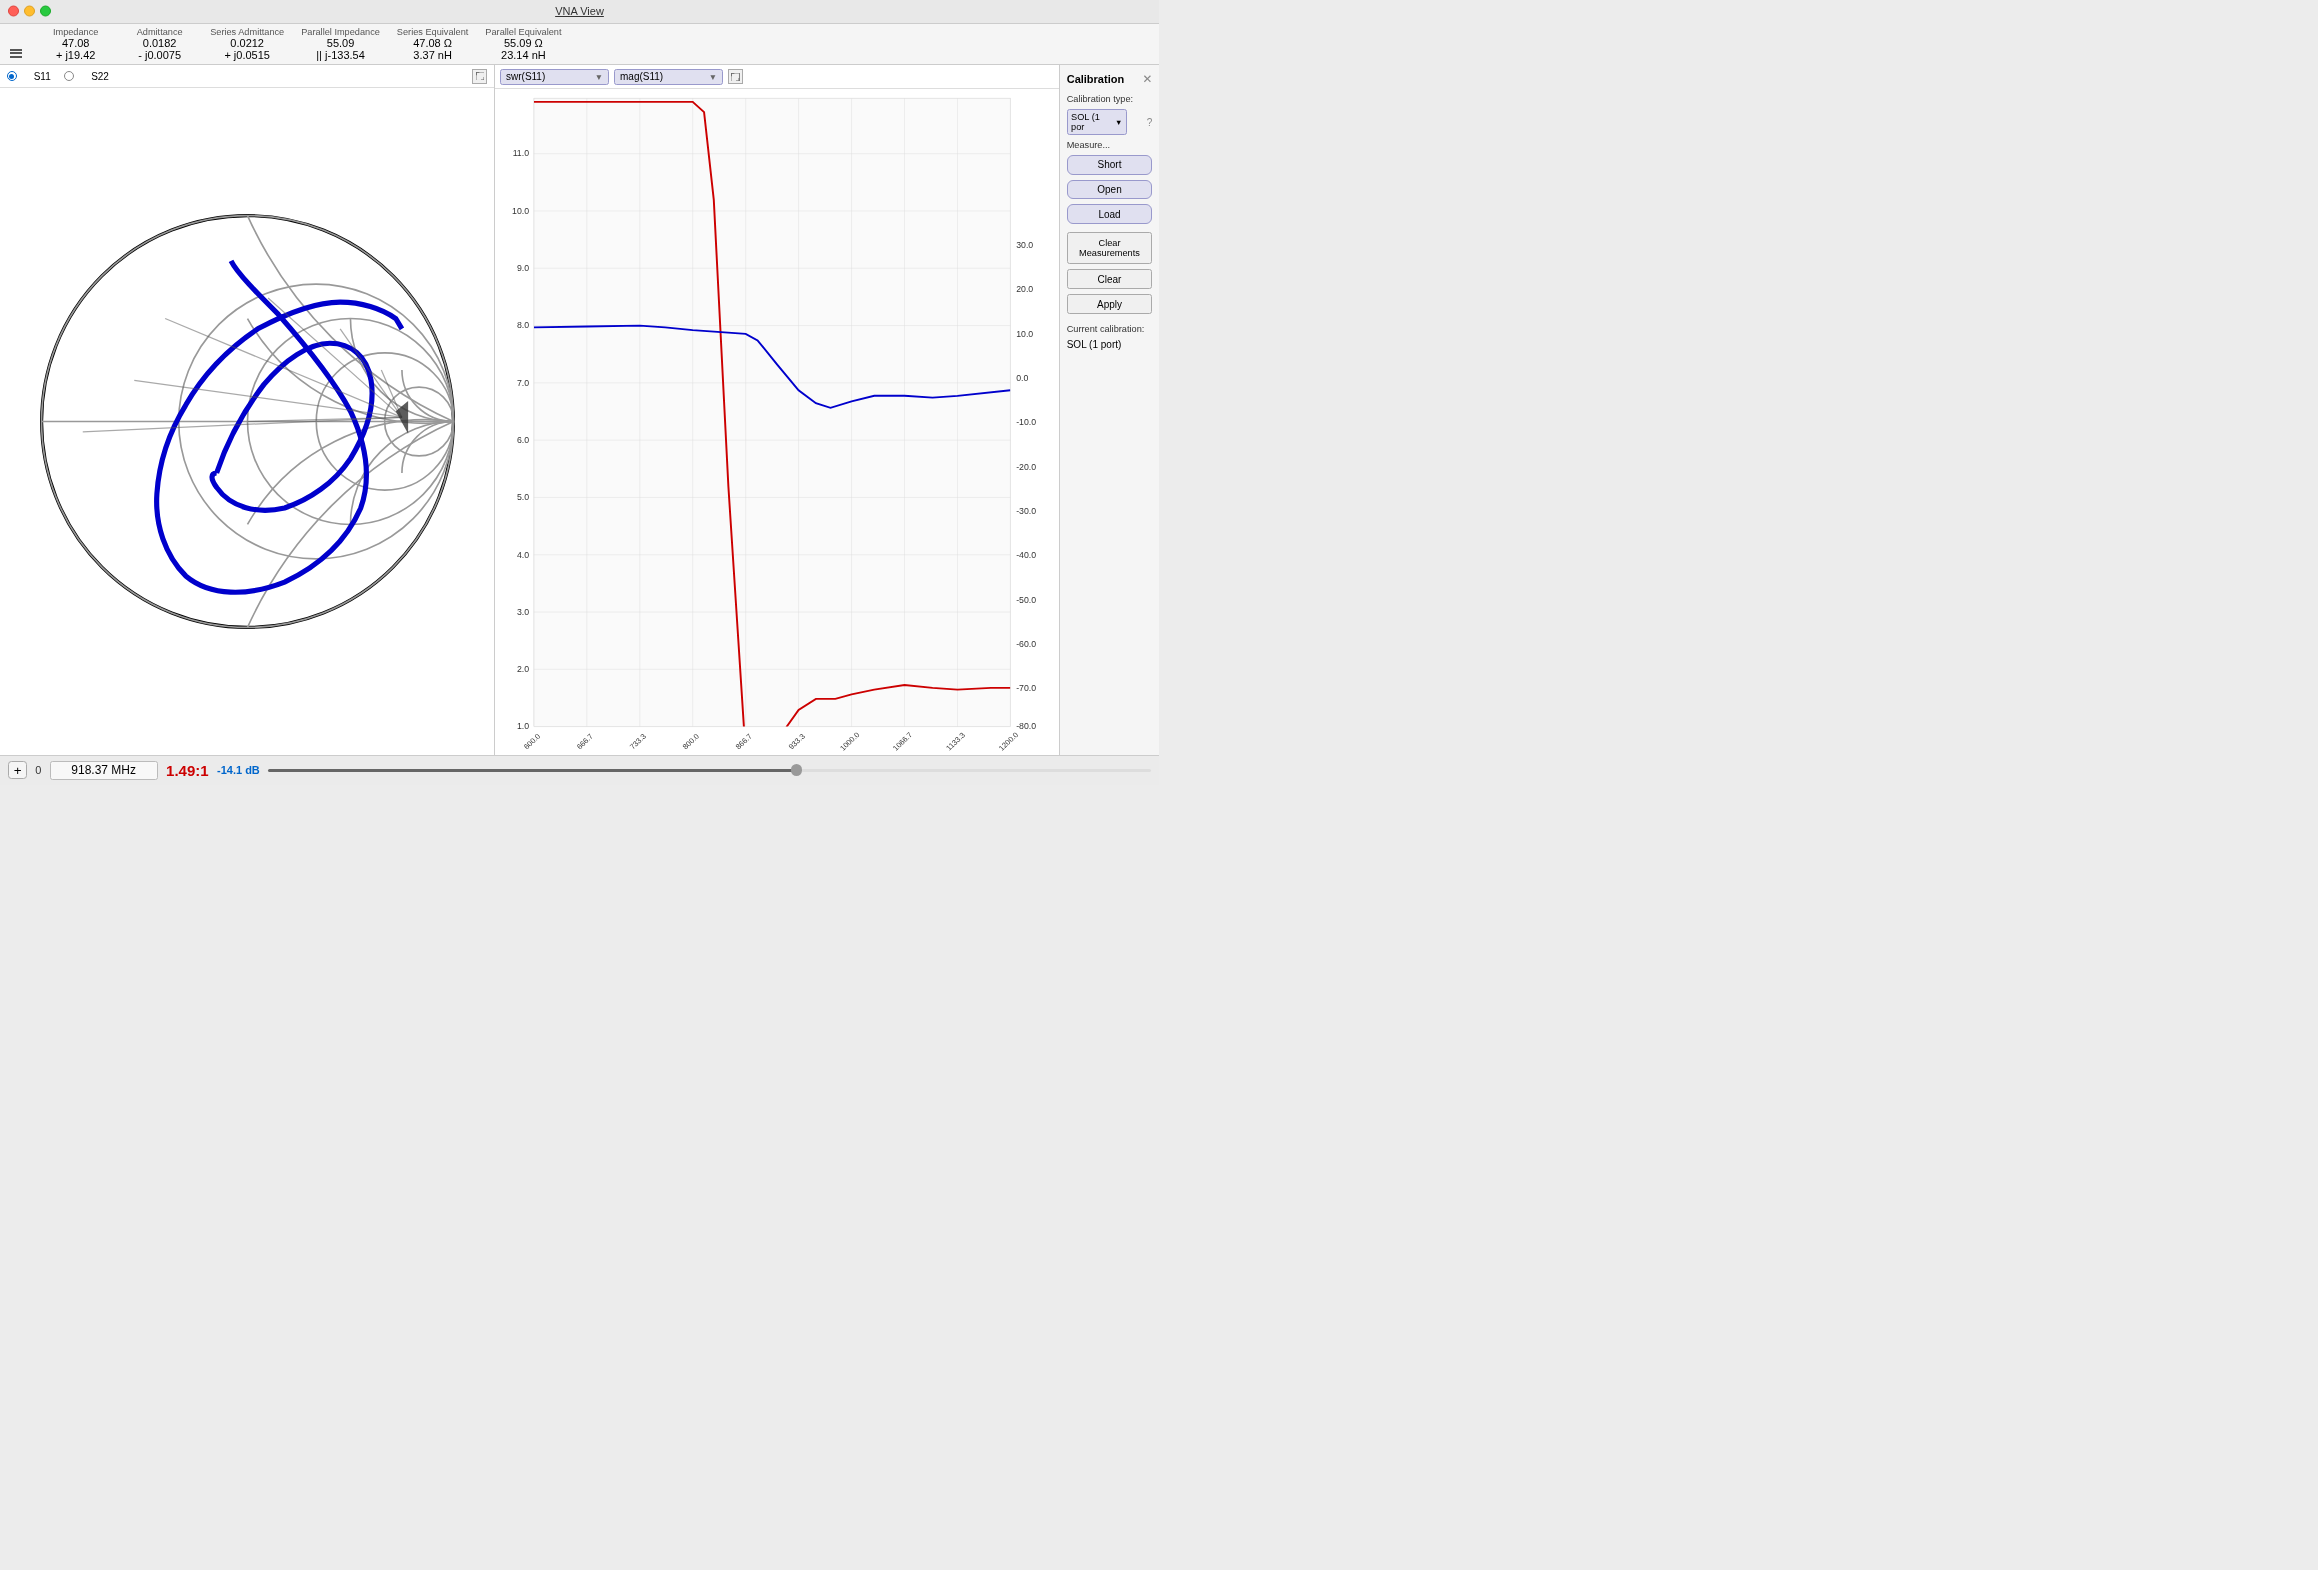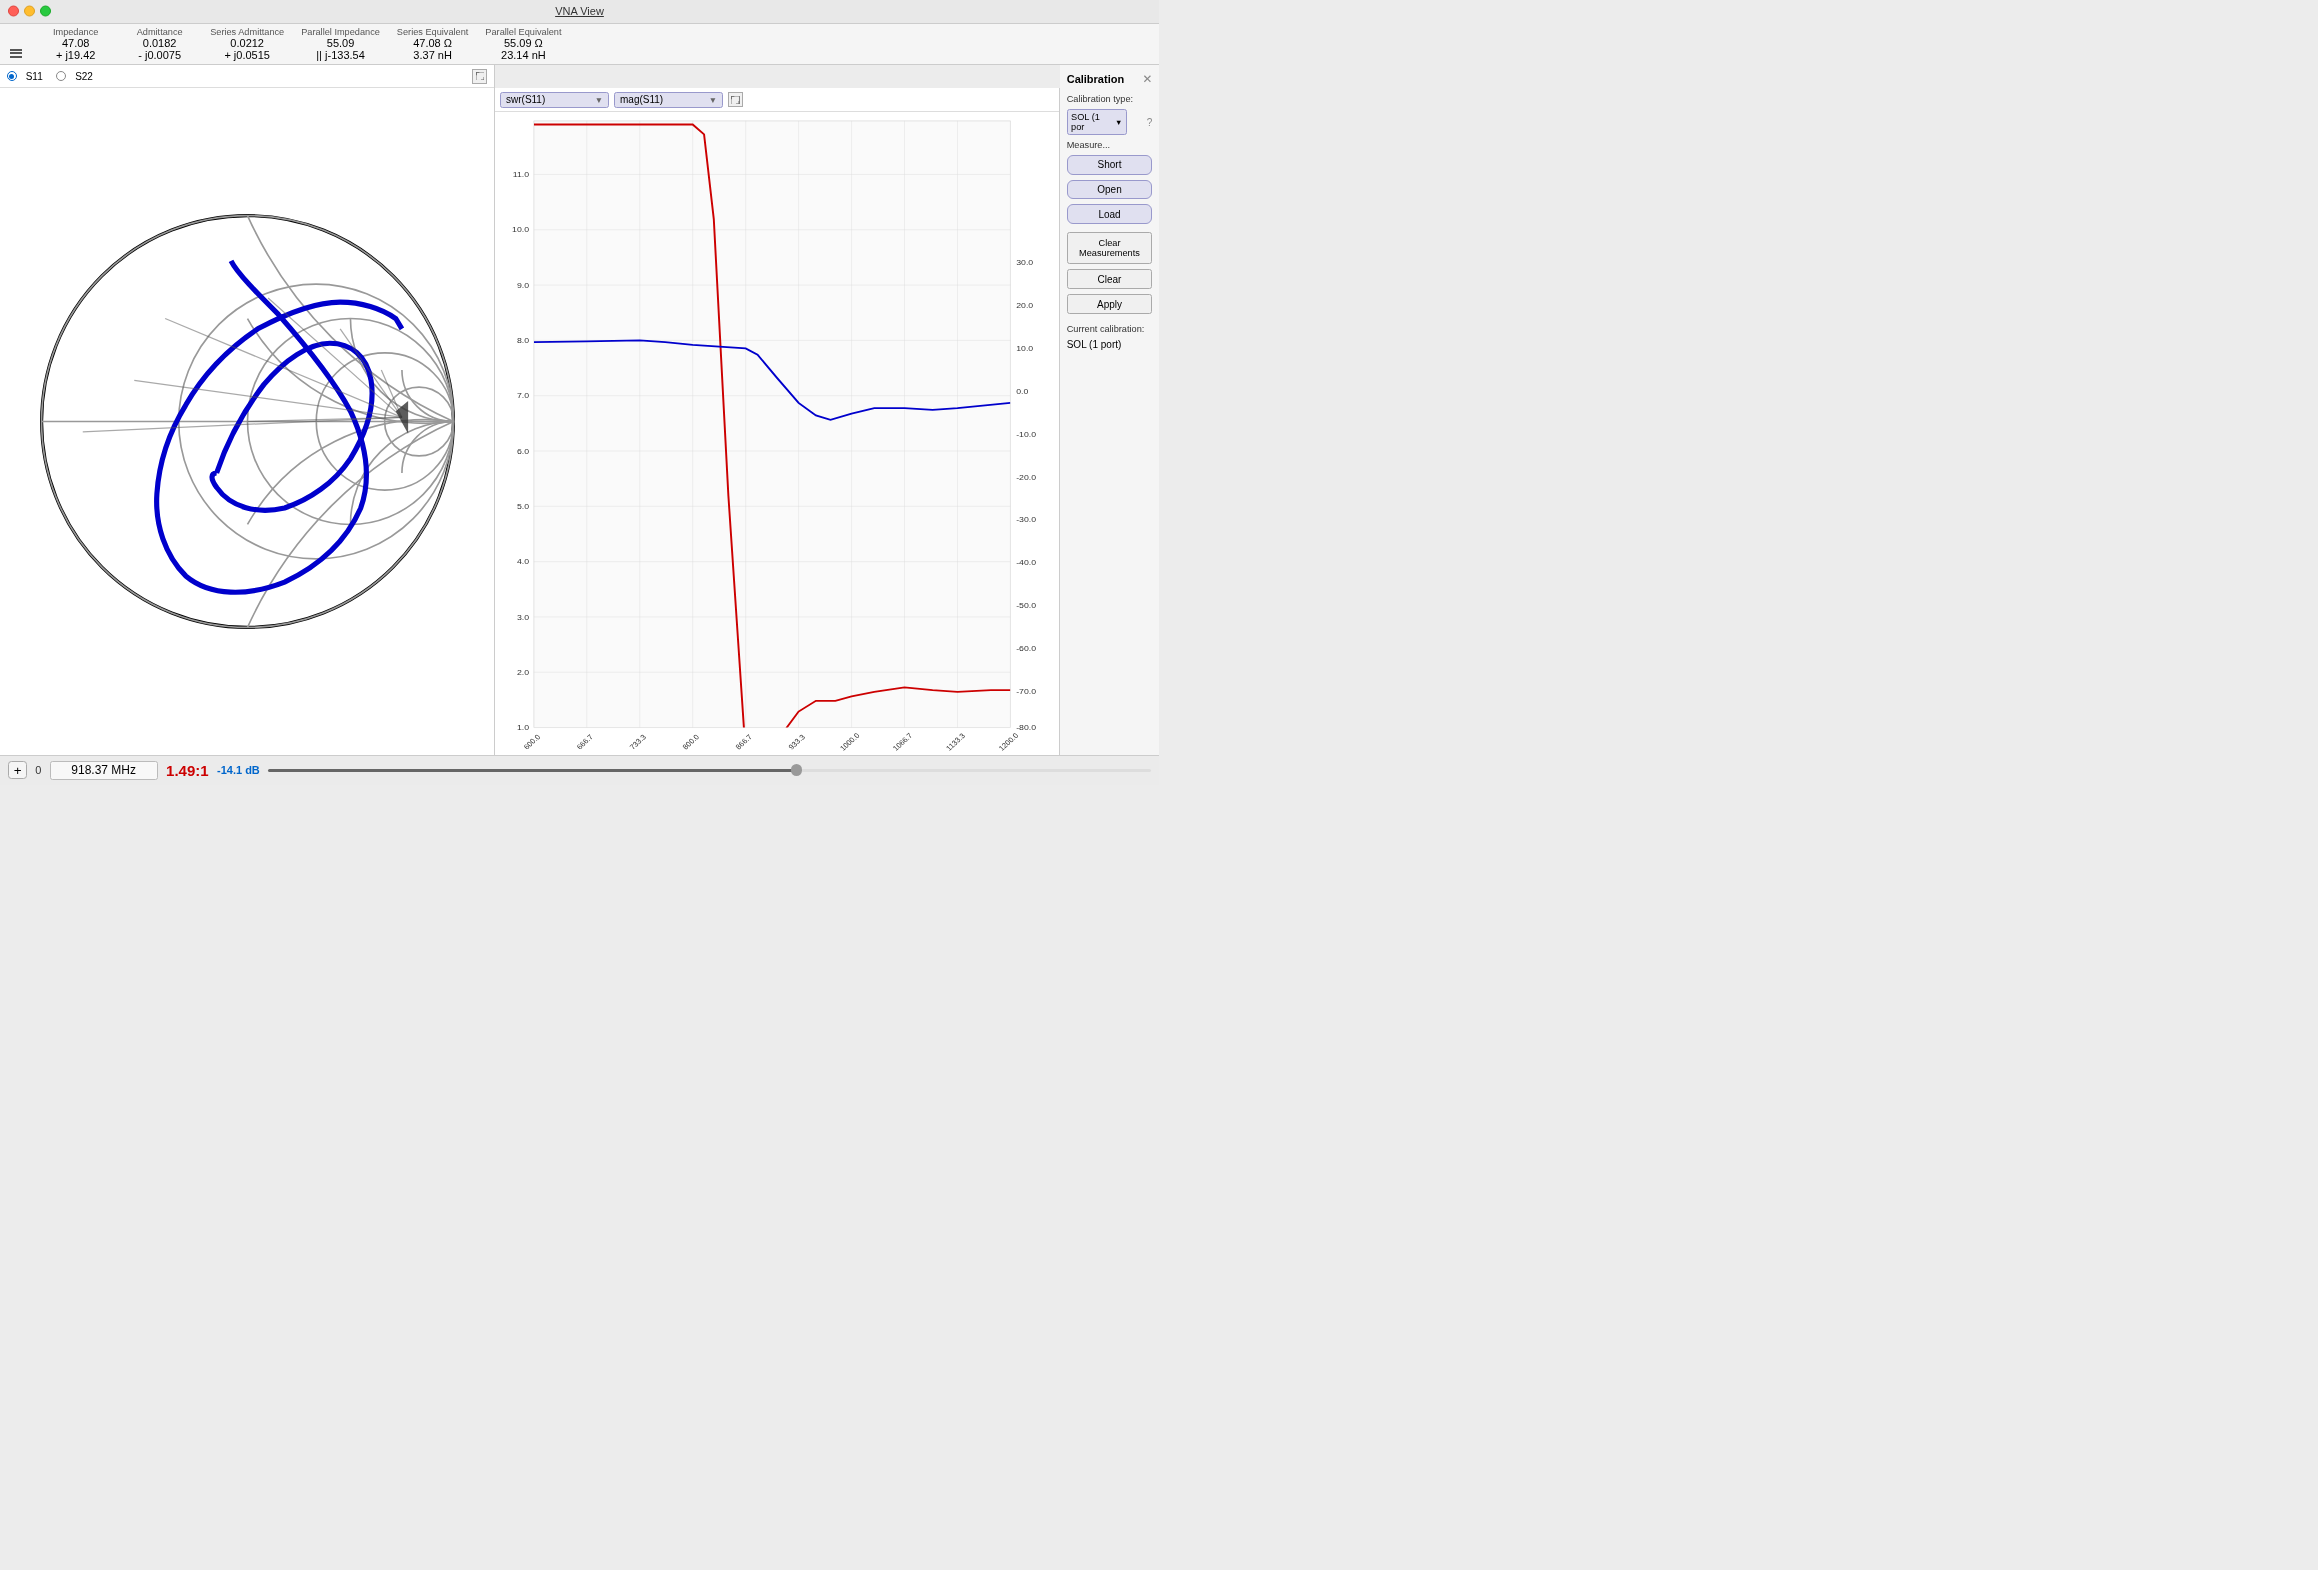--- a/index.html
+++ b/index.html
@@ -104,21 +104,21 @@
       gap: 10px;
     }
     .radio-group {
       display: flex;
       align-items: center;
       gap: 13.4px;
     }
     .radio-label {
       display: flex;
       align-items: center;
-      gap: 9px;
+      gap: 17px;
       font-size: 10px;
       cursor: pointer;
     }
     .radio-dot {
       width: 10px;
       height: 10px;
       border-radius: 50%;
       border: 1.7px solid #888;
       display: flex;
       align-items: center;
@@ -153,21 +153,20 @@
       justify-content: center;
       padding: 8.4px;
     }
     
     .graph-panel {
       flex: 1;
       background: #fff;
       display: flex;
       flex-direction: column;
       border-right: 0.8px solid #ccc;
-      margin-top: 23px;
     }
     .graph-toolbar {
       display: flex;
       align-items: center;
       padding: 3.4px 5px;
       border-bottom: 0.8px solid #ddd;
       gap: 5px;
     }
     .dropdown-select {
       display: flex;

